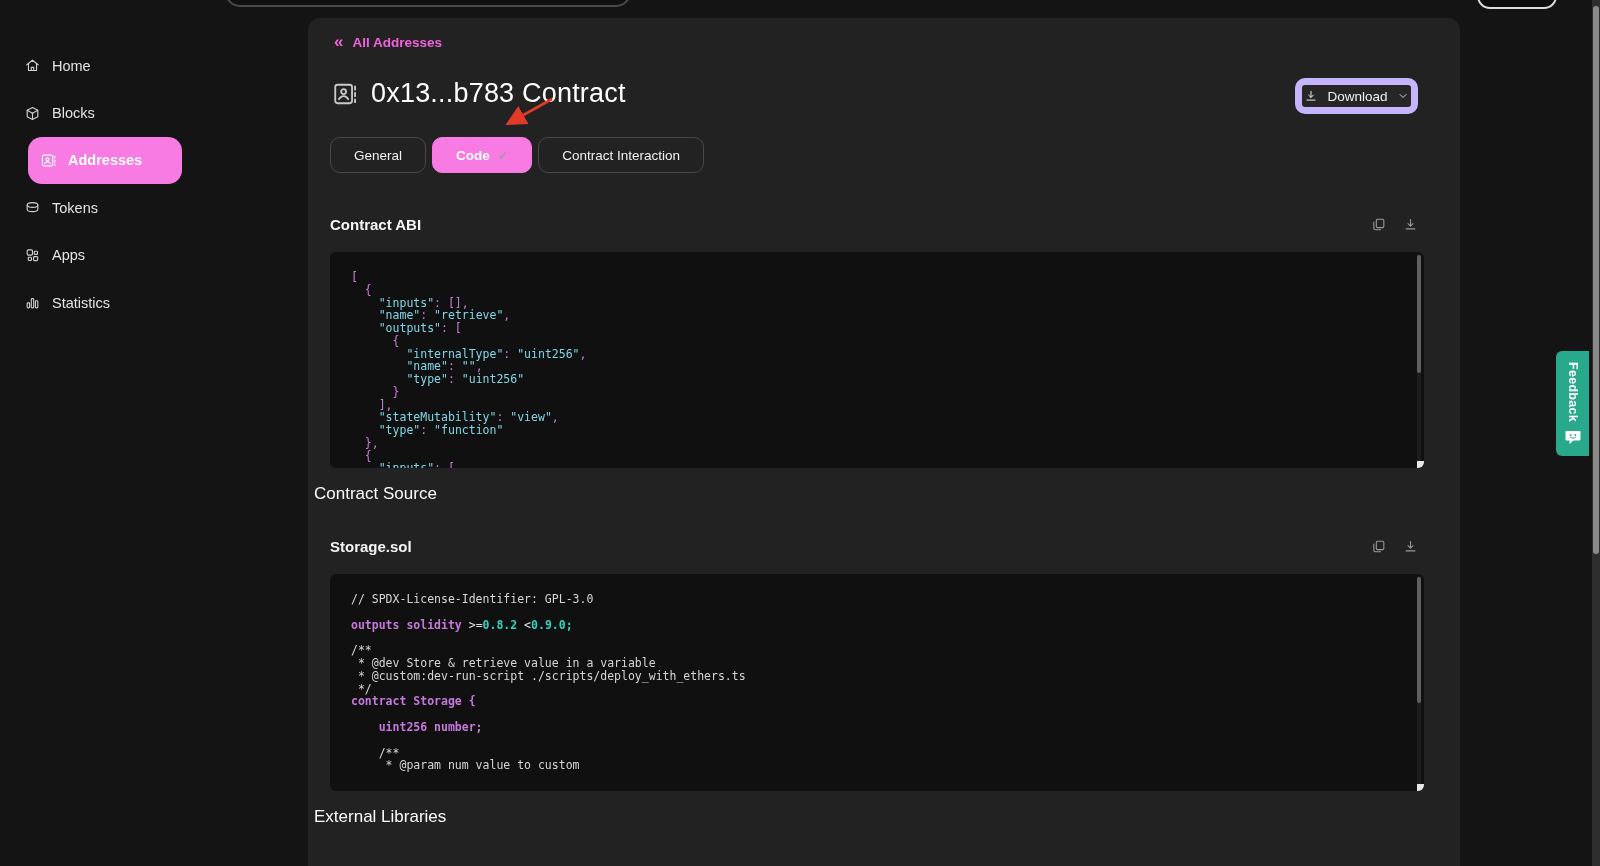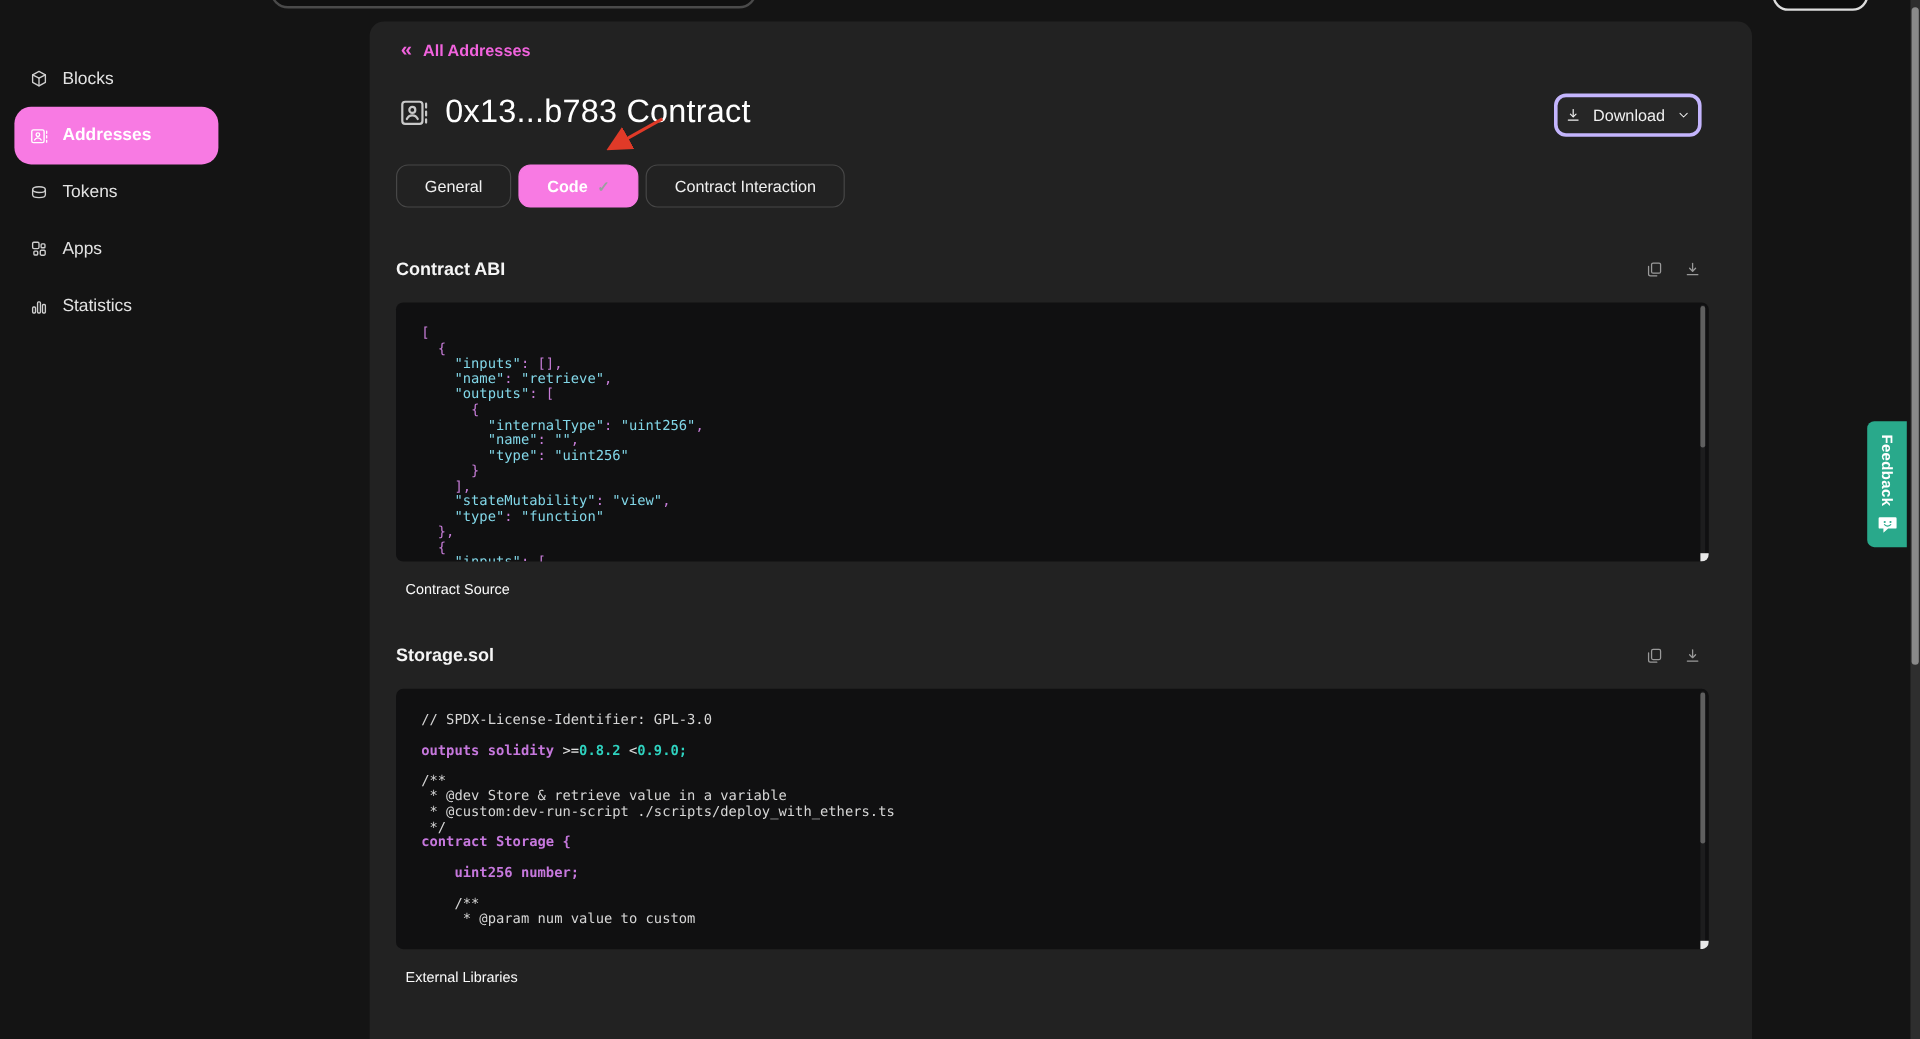--- a/index.html
+++ b/index.html
@@ -11,57 +11,57 @@
   .search-remnant { position:absolute; left:225px; top:-24px; width:406px; height:31px;
     border:2px solid #4a4a4a; border-radius:15px; background:#101010; }
   .topright-remnant { position:absolute; left:1477px; top:-17px; width:80px; height:26px;
     border:2px solid #dcdcdc; border-radius:13px; background:#0c0c0c; }
 
   
   .sidebar { position:absolute; left:0; top:42px; width:308px; }
   .side-item { display:flex; align-items:center; height:47.4px; padding-left:24px;
     color:#e3e3e3; font-size:14.5px; cursor:pointer; }
   .side-item .s-ic { width:17px; height:17px; margin-right:11px; color:#cfcfcf; flex:0 0 auto; }
-  .side-item.active { margin-left:12px; margin-right:126px; padding-left:12px;
+  .side-item.active { margin-left:28px; margin-right:126px; padding-left:12px;
     background:#f87ae3; border-radius:14px; color:#ffffff; font-weight:600; }
   .side-item.active .s-ic { color:#ffffff; }
   .s-ic svg { width:100%; height:100%; display:block; fill:none; stroke:currentColor;
     stroke-width:1.6; stroke-linecap:round; stroke-linejoin:round; }
 
   
   .panel { position:absolute; left:308px; top:18px; width:1152px; height:848px;
     background:#222222; border-radius:12px 12px 0 0; }
 
   .breadcrumb { position:absolute; left:26px; top:14px; display:flex; align-items:center;
     color:#f163dd; font-size:13.5px; font-weight:700; cursor:pointer; }
   .breadcrumb .chev { font-size:17px; margin-right:9px; font-weight:700; }
 
   .title-row { position:absolute; left:24px; top:60px; display:flex; align-items:center; }
   .title-ic { width:26px; height:26px; color:#c9c9c9; margin-right:13px; }
   .title-ic svg { width:100%; height:100%; fill:none; stroke:currentColor; stroke-width:1.7;
     stroke-linecap:round; stroke-linejoin:round; }
   .page-title { color:#ffffff; font-size:27px; font-weight:500; letter-spacing:.2px; }
 
   .download-btn { position:absolute; left:987px; top:60px; width:123px; height:36px;
-    background:#262626; border:3px solid #c4b5fd; border-radius:10px; display:flex;
+    background:#262626; border:7px solid #c4b5fd; border-radius:10px; display:flex;
     align-items:center; justify-content:center; gap:9px; color:#f0f0f0; font-size:13.5px;
     font-weight:500; cursor:pointer; }
   .download-btn svg, .mini-ic svg { fill:none; stroke:currentColor; stroke-width:1.7;
     stroke-linecap:round; stroke-linejoin:round; }
   .dl-ic { width:14px; height:14px; }
   .chev-dn { width:12px; height:12px; }
 
   .tabs { position:absolute; left:22px; top:119px; display:flex; gap:6px; }
   .tab { height:36px; padding:12px 23px; display:flex; align-items:center; border-radius:10px;
     border:1px solid #474747; color:#f0f0f0; font-size:13.5px; cursor:pointer; background:transparent; }
   .tab.active { background:#f87ae3; border-color:#f87ae3; color:#ffffff; font-weight:600; }
   .tab .check { color:#9aa09e; margin-left:8px; font-size:12.5px; font-weight:700; }
 
   .sec-label { position:absolute; left:22px; color:#f5f5f5; font-size:15px; font-weight:700; }
-  .sec-heading { position:absolute; left:30px; color:#fafafa; font-size:12px; font-weight:500; }
+  .sec-heading { position:absolute; left:6px; color:#fafafa; font-size:17px; font-weight:500; }
 
   .icon-pair { position:absolute; display:flex; gap:17px; color:#9a9a9a; }
   .mini-ic { width:15px; height:15px; cursor:pointer; }
   .mini-ic svg { width:100%; height:100%; }
 
   .code-block { position:absolute; left:22px; width:1094px; background:#101011;
     border-radius:6px; overflow:hidden; font-family:"DejaVu Sans Mono", monospace;
     font-size:11.5px; color:#d6d6d6; }
   .code-inner { padding:19px 28px 0 21px; }
   .cl { white-space:pre; height:12.75px; line-height:12.75px; }
@@ -93,20 +93,30 @@
 </style>
 </head>
 <body>
 
 <div class="stage">
 
   <div class="search-remnant"></div>
   <div class="topright-remnant"></div>
 
   <nav class="sidebar">
+    <div class="side-item">
+      <span class="s-ic">
+        <svg viewBox="0 0 24 24">
+            <path d="M4 11 L12 4.5 L20 11"></path>
+            <path d="M6.3 9.3 V19 H17.7 V9.3"></path>
+            <path d="M10.3 19 v-4.4 h3.4 V19"></path>
+          </svg>
+      </span>
+      <span>Home</span>
+    </div>
     <div class="side-item">
       <span class="s-ic">
         <svg viewBox="0 0 24 24">
             <path d="M12 3.5 L19.5 7.5 V16.5 L12 20.5 L4.5 16.5 V7.5 Z"></path>
             <path d="M4.5 7.5 L12 11.5 L19.5 7.5"></path>
             <path d="M12 11.5 V20.5"></path>
           </svg>
       </span>
       <span>Blocks</span>
     </div>

